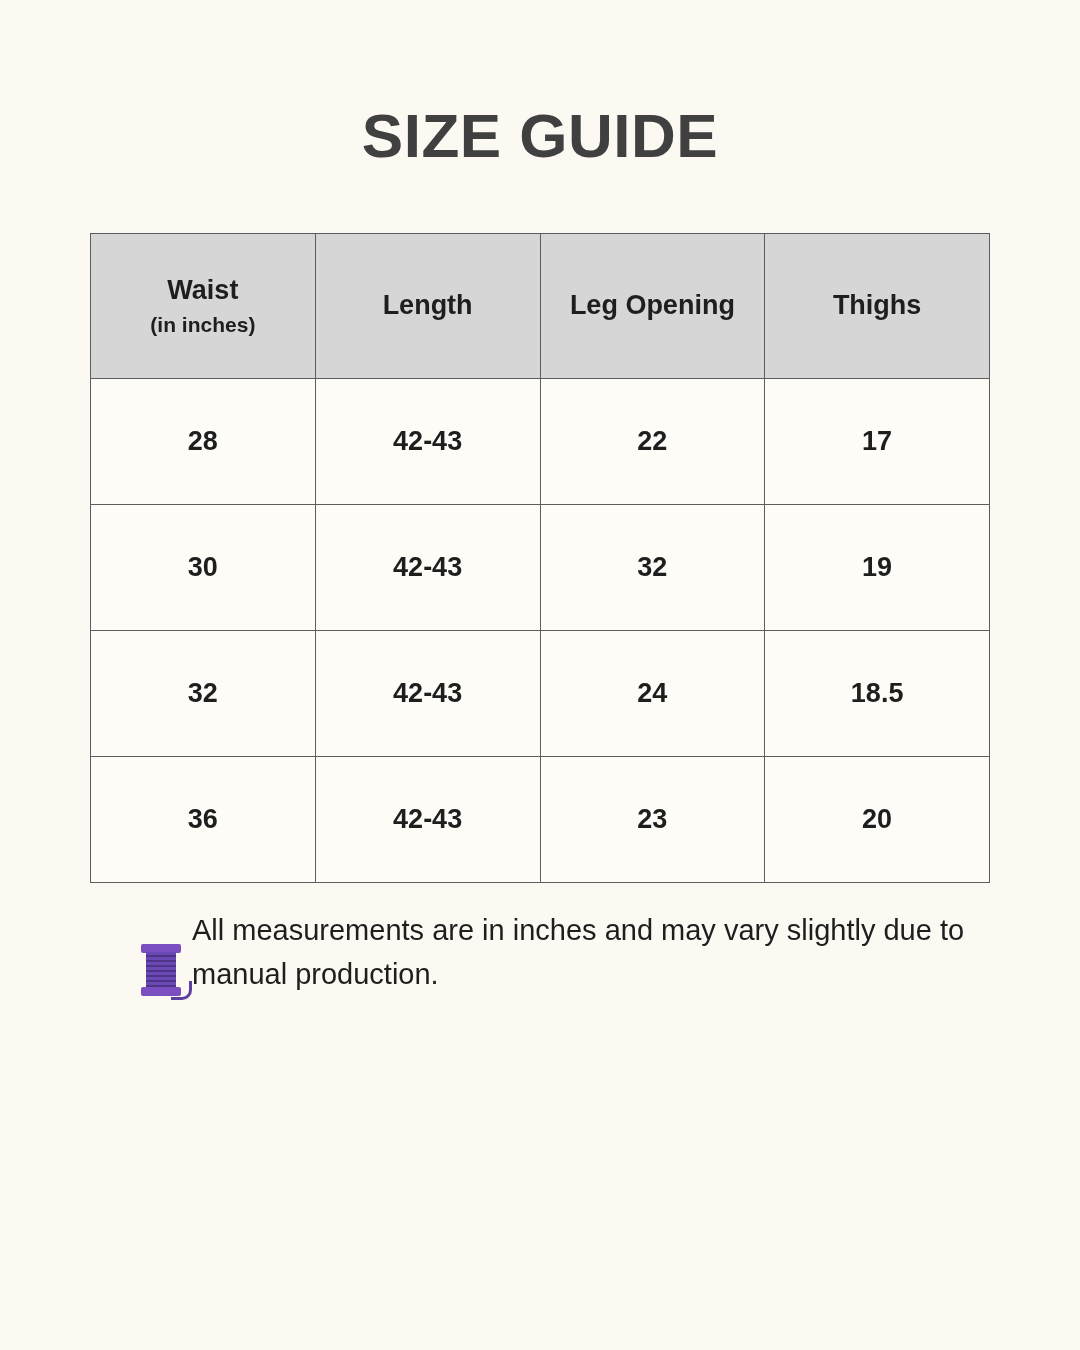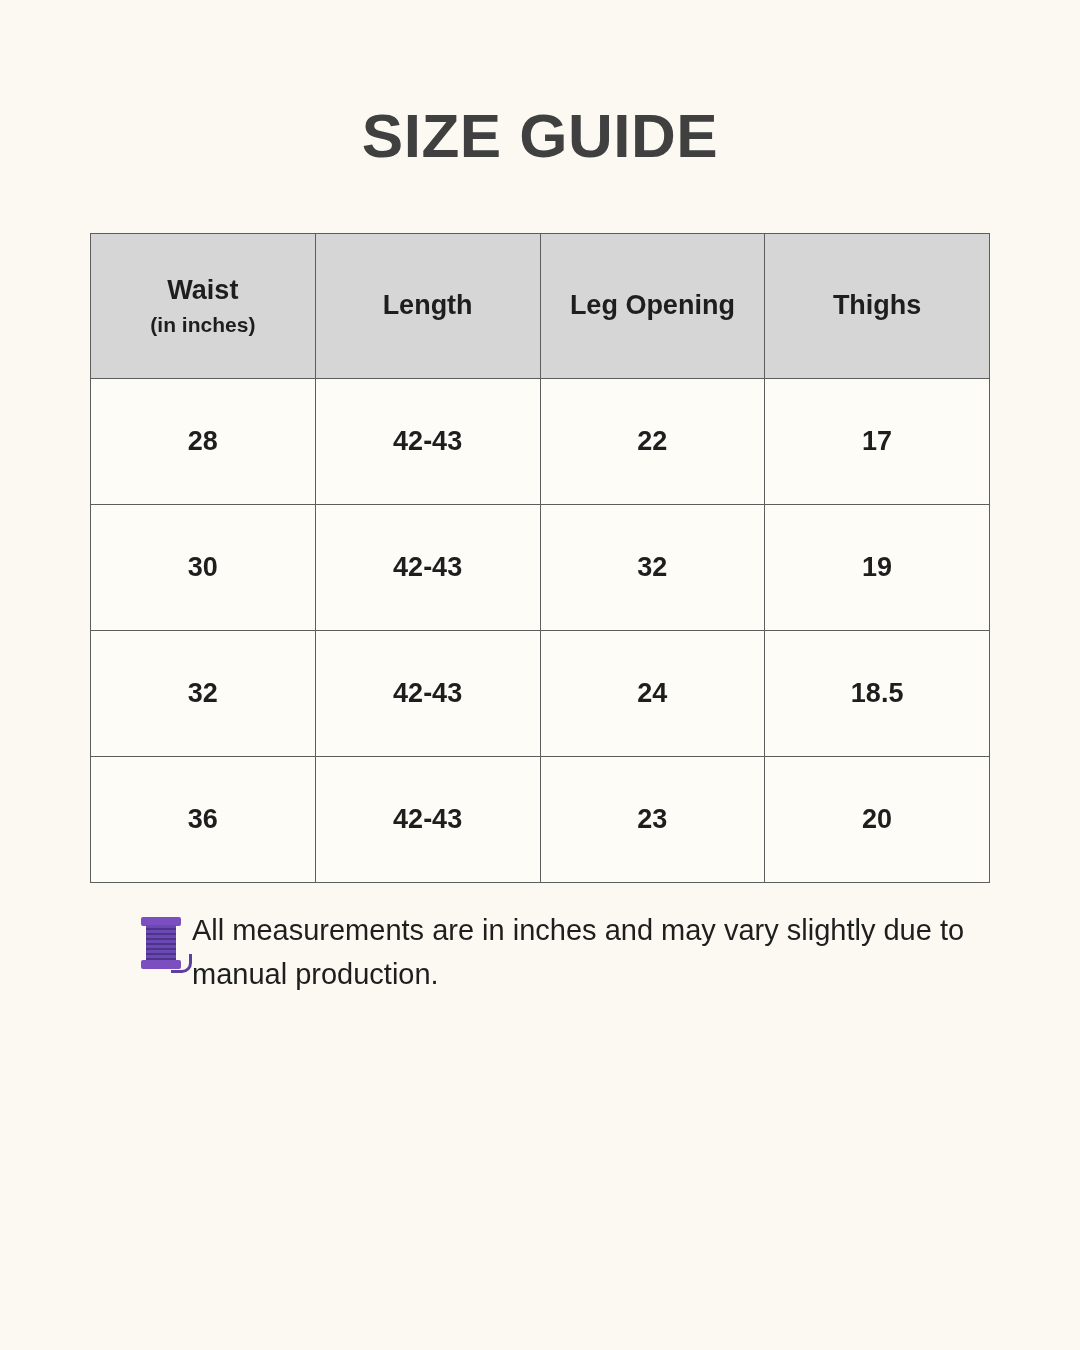--- a/index.html
+++ b/index.html
@@ -70,21 +70,21 @@
   }
   .notes {
     margin: 0 auto;
     width: 930px;
     padding-left: 55px;
     box-sizing: border-box;
     margin-top: 26px;
   }
   .note-row {
     display: flex;
-    align-items: flex-start;
+    align-items: flex-end;
     margin-bottom: 4px;
   }
   .note-icon {
     width: 62px;
     flex: 0 0 62px;
     display: flex;
     justify-content: center;
     align-items: flex-start;
     padding-top: 8px;
   }

